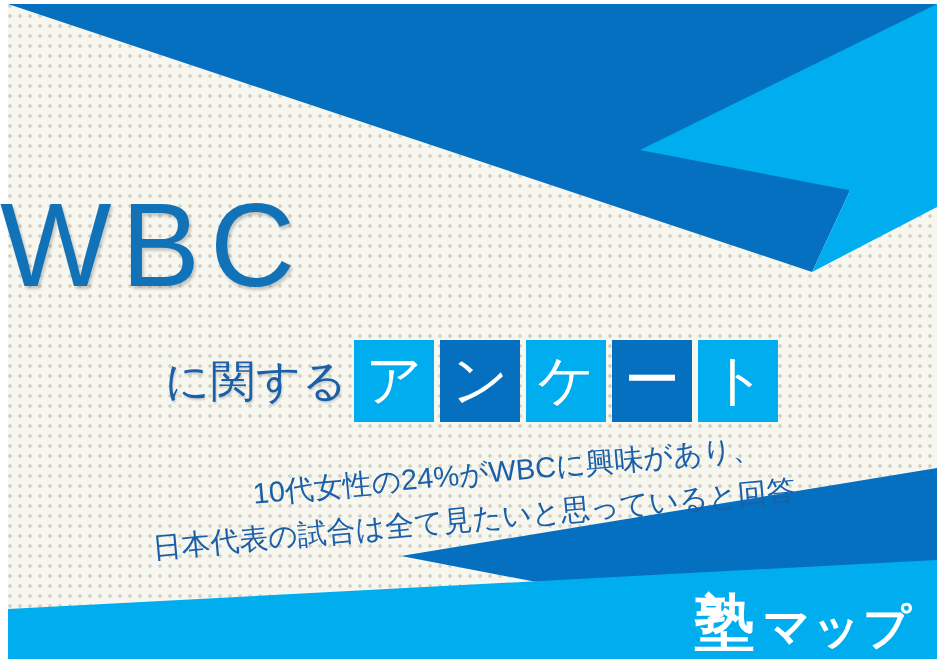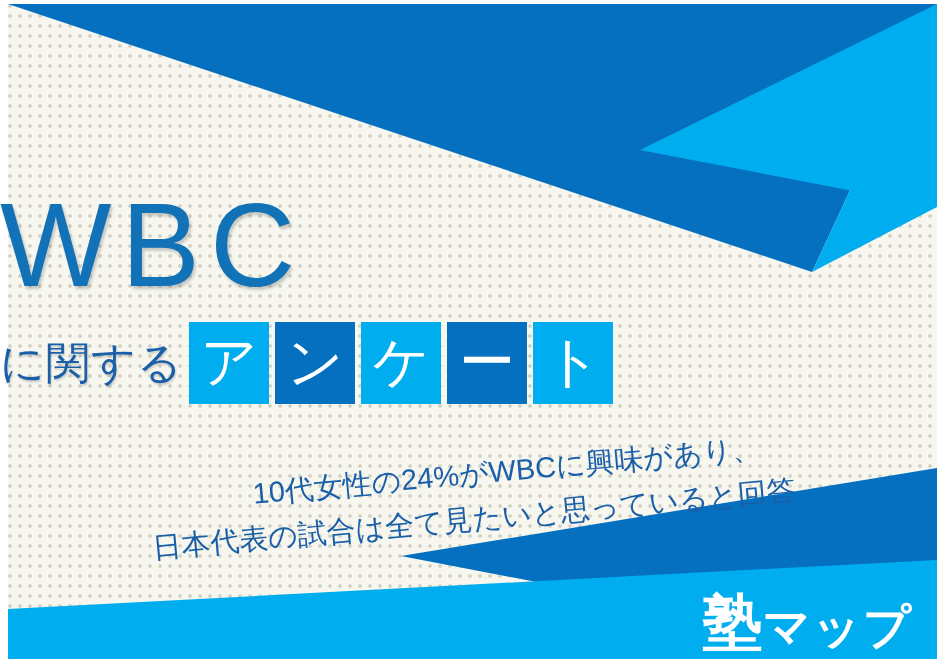--- a/index.html
+++ b/index.html
@@ -52,24 +52,25 @@
     font-weight: 300;
     color: #1272b8;
     text-shadow: 2px 3px 3px rgba(90,90,90,0.30);
     font-family: "Liberation Sans", "DejaVu Sans", sans-serif;
   }
 
   
   .subline {
     position: absolute;
     left: 0;
-    top: 322px;
+    top: 340px;
     width: 943px;
     display: flex;
     align-items: center;
+    justify-content: center;
   }
   .subline-plain {
     font-size: 44px;
     font-weight: 500;
     color: #1a5fa8;
     letter-spacing: 1px;
     text-shadow: 1px 2px 2px rgba(90,90,90,0.25);
     margin-right: 6px;
     font-family: "Liberation Sans", "DejaVu Sans", sans-serif;
   }
@@ -124,21 +125,21 @@
     font-weight: bold;
     line-height: 1;
     letter-spacing: 0px;
     font-family: "Liberation Sans", "DejaVu Sans", sans-serif;
   }
   .logo-kana {
     font-size: 47px;
     font-weight: bold;
     line-height: 1;
     letter-spacing: 2px;
-    margin-left: 0;
+    margin-left: 8px;
     font-family: Liberation Sans, sans-serif;
   }
 </style>
 </head>
 <body>
 
 <div id="canvas">
 
   <div class="paper"></div>
 

